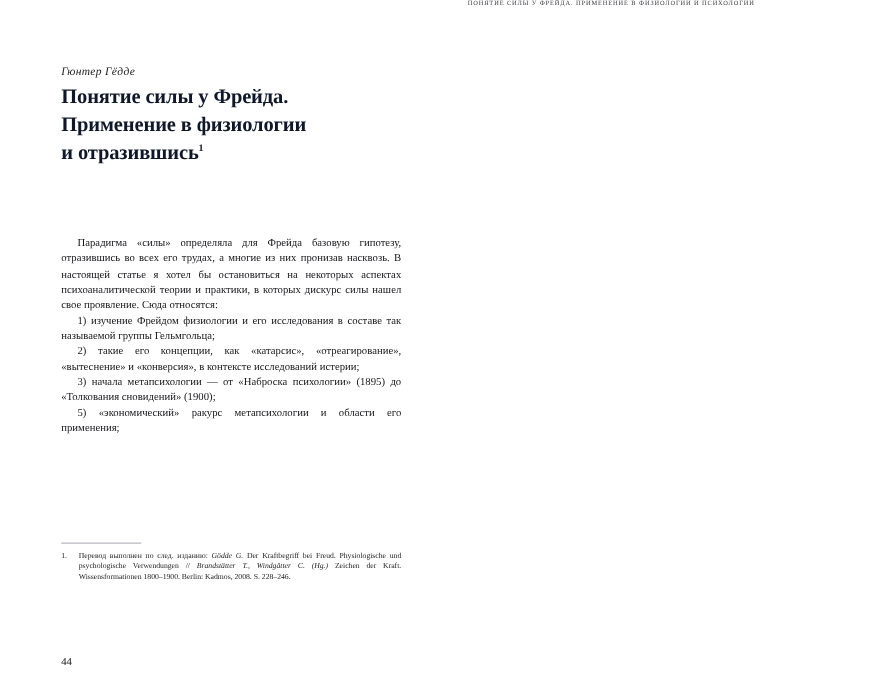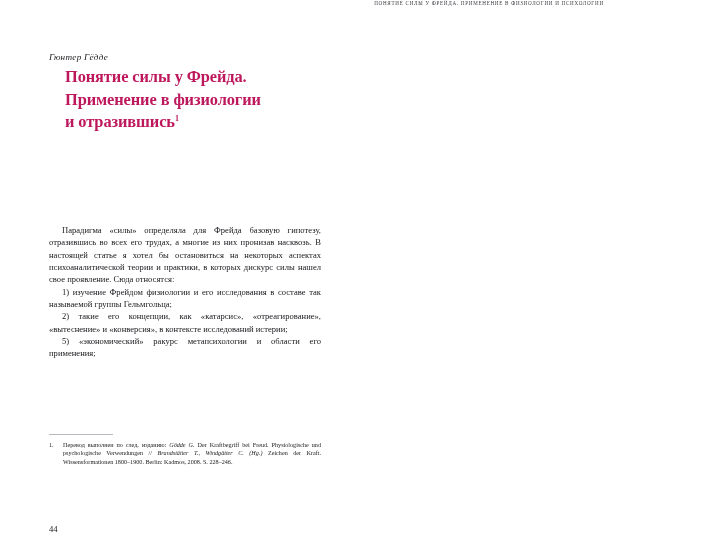--- a/index.html
+++ b/index.html
@@ -40,28 +40,28 @@
     position: absolute;
     left: 49px;
     top: 52px;
     font-size: 9.2px;
     font-style: italic;
     color: #1d1d22;
     letter-spacing: 0.25px;
   }
   .title {
     position: absolute;
-    left: 65px;
+    left: 49px;
     top: 66px;
     width: 268px;
     font-size: 16.4px;
     font-weight: bold;
     line-height: 22.6px;
     letter-spacing: -0.1px;
-    color: #be185d;
+    color: #0f172a;
   }
   .title .ln {
     display: block;
     white-space: nowrap;
   }
   .title sup {
     font-size: 8px;
     font-weight: bold;
     vertical-align: super;
     line-height: 0;
@@ -74,21 +74,21 @@
     line-height: 12.35px;
     text-align: justify;
     color: #17171c;
     letter-spacing: 0.02px;
   }
   .body-col p {
     margin: 0;
     text-indent: 13px;
   }
 
-  .left-body  { left: 49px; top: 188px; margin-top: 36px; }
+  .left-body  { left: 49px; top: 188px; }
 
   
   .footnotes {
     position: absolute;
     font-size: 6.15px;
     line-height: 8.45px;
     text-align: justify;
     color: #1b1b20;
   }
   .left-notes  { left: 49px; top: 441px; width: 272px; }
@@ -136,20 +136,21 @@
     <div class="title">
       <span class="ln">Понятие силы у Фрейда.</span>
       <span class="ln">Применение в физиологии</span>
       <span class="ln"><span>и отразившись</span><sup>1</sup></span>
     </div>
 
     <div class="body-col left-body">
       <p>Парадигма «силы» определяла для Фрейда базовую гипотезу, отразившись во всех его трудах, а многие из них пронизав насквозь. В настоящей статье я хотел бы остановиться на некоторых аспектах психоаналитической теории и практики, в которых дискурс силы нашел свое проявление. Сюда относятся:</p>
       <p>1) изучение Фрейдом физиологии и его исследования в составе так называемой группы Гельмгольца;</p>
       <p>2) такие его концепции, как «катарсис», «отреагирование», «вытеснение» и «конверсия», в контексте исследований истерии;</p>
+      <p>3) начала метапсихологии — от «Наброска психологии» (1895) до «Толкования сновидений» (1900);</p>
       <p>5) «экономический» ракурс метапсихологии и области его применения;</p>
     </div>
 
     <div class="rule rule-left"></div>
 
     <div class="footnotes left-notes">
       <div class="fn">
         <span class="fn-num">1.</span>
         <span>Перевод выполнен по след. изданию: <i>Gödde G.</i> Der Kraftbegriff bei Freud. Physiologische und psychologische Verwendungen // <i>Brandstätter T., Windgätter C. (Hg.)</i> Zeichen der Kraft. Wissensformationen 1800–1900. Berlin: Kadmos, 2008. S. 228–246.</span>
       </div>

